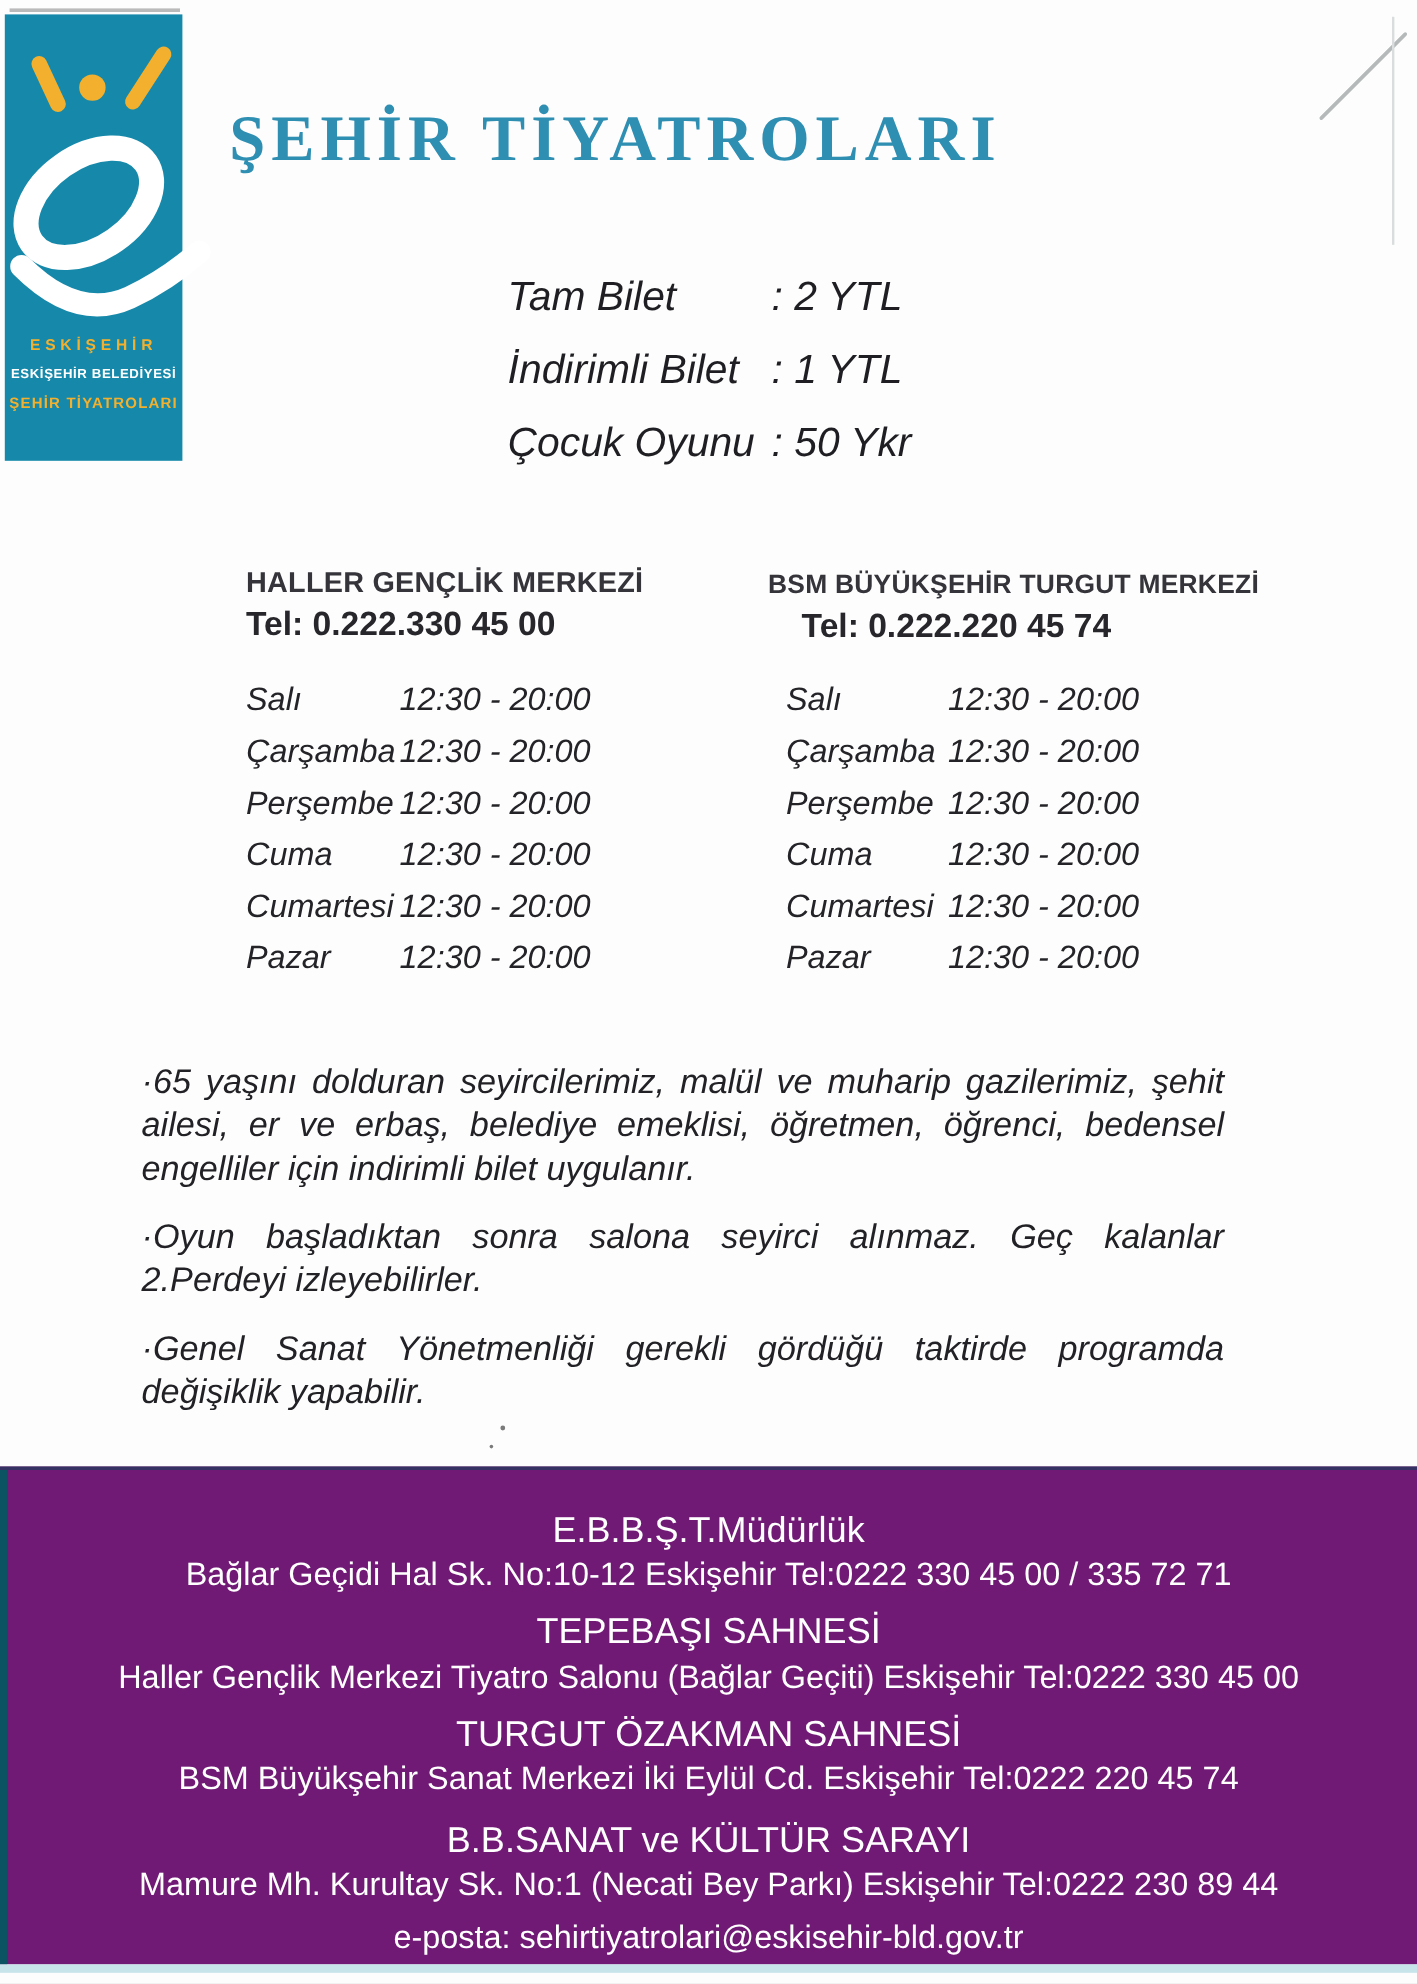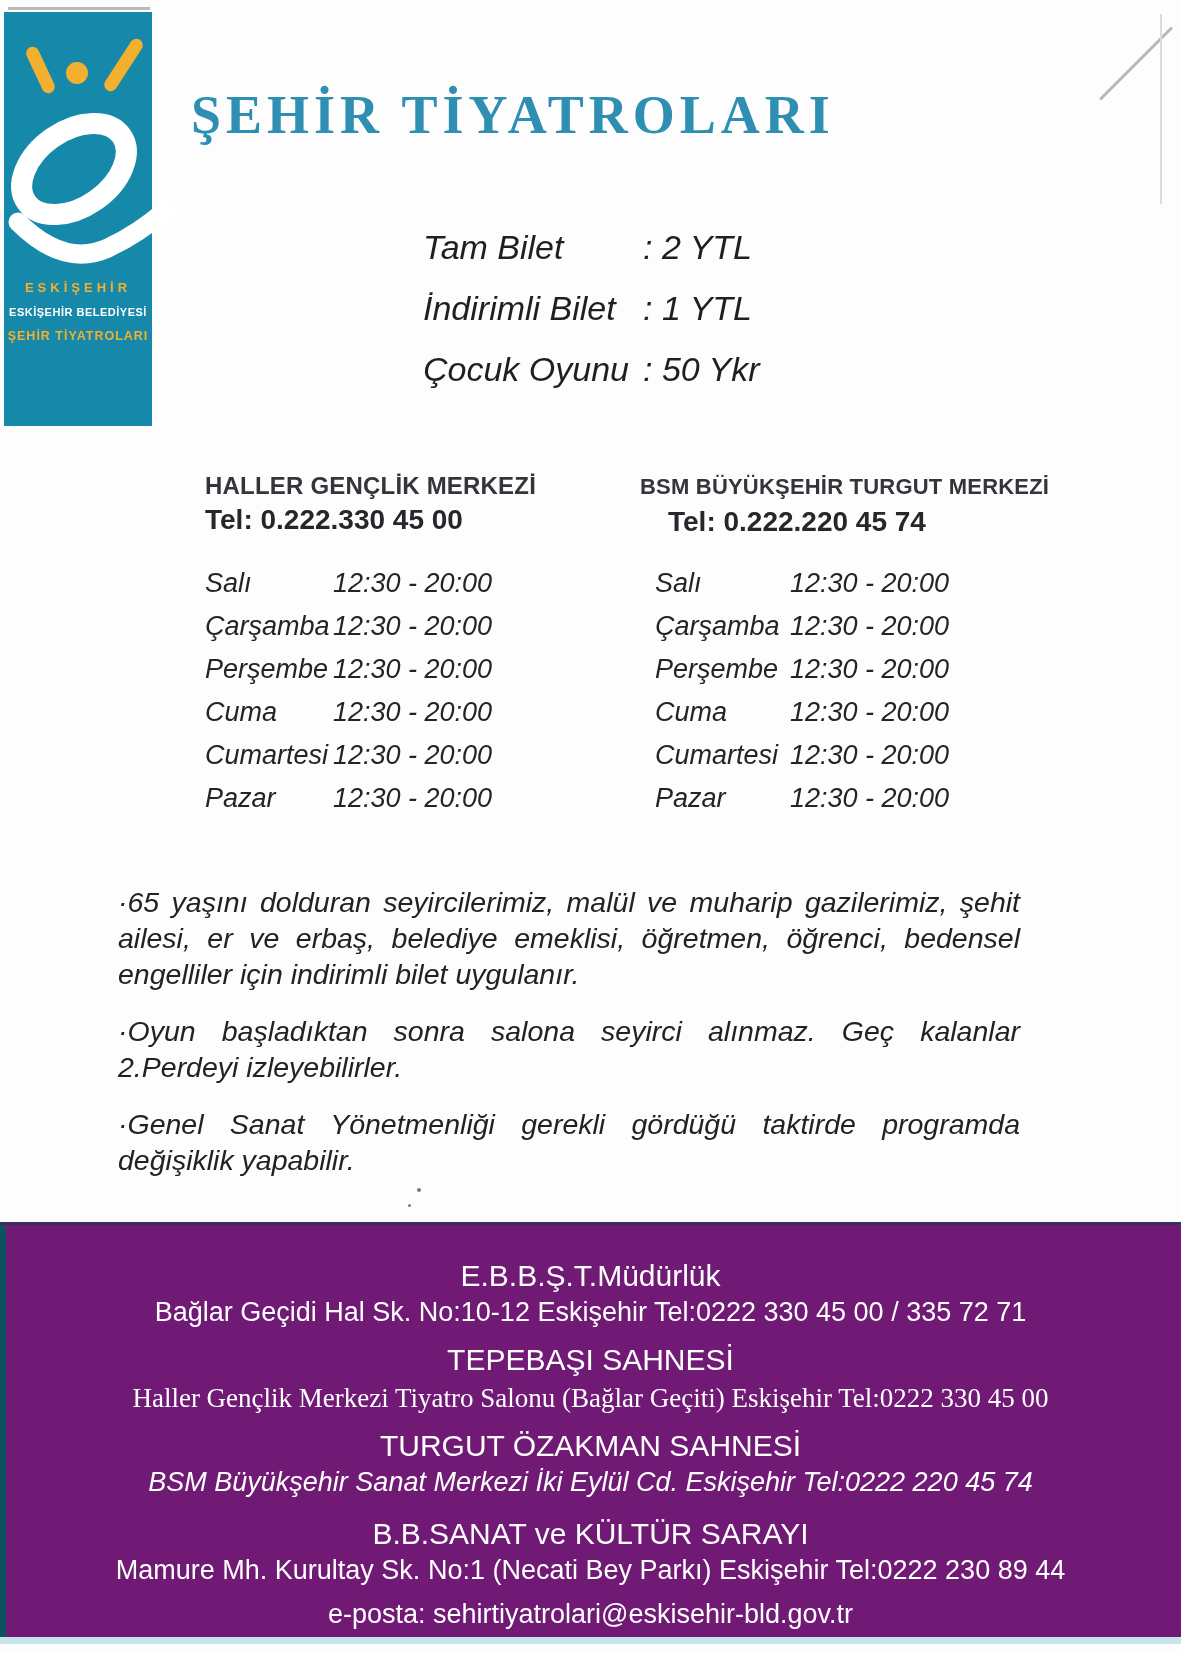--- a/index.html
+++ b/index.html
@@ -10,21 +10,21 @@
   }
   
   .art-topline{position:absolute;left:8px;top:7px;width:142px;height:3px;background:#777;opacity:.5;}
   .art-diag{position:absolute;left:1100px;top:98px;width:102px;height:3px;background:#b5b9b9;
             transform:rotate(-45deg);transform-origin:left center;border-radius:2px;}
   .art-vert{position:absolute;left:1160px;top:14px;width:2px;height:190px;background:#d9dddd;}
   .speck{position:absolute;background:#7a7a7a;border-radius:50%;}
   .speck1{left:417px;top:1188px;width:4px;height:4px;}
   .speck2{left:408px;top:1204px;width:3px;height:3px;}
   
-  .logo{position:absolute;left:4px;top:12px;width:148px;height:414px;background:#1689aa;}
+  .logo{position:absolute;left:4px;top:12px;width:148px;height:372px;background:#1689aa;}
   .arm{position:absolute;background:#f2b02e;border-radius:7px;}
   .arm-left{left:30px;top:33px;width:13px;height:50px;transform:rotate(-25deg);}
   .arm-right{left:113px;top:23px;width:13px;height:60px;transform:rotate(33deg);}
   .head-dot{position:absolute;left:62px;top:50px;width:22px;height:22px;background:#f2b02e;border-radius:50%;}
   .logo-e{position:absolute;left:-12px;top:72px;overflow:visible;}
   .logo-line{position:absolute;left:0;right:0;text-align:center;font-weight:bold;white-space:nowrap;}
   .logo-l1{top:268px;color:#f2b02e;font-size:13px;letter-spacing:4px;}
   .logo-l2{top:294px;color:#ffffff;font-size:11px;letter-spacing:.5px;}
   .logo-l3{top:317px;color:#f2b02e;font-size:12.5px;letter-spacing:1px;}
   
@@ -53,22 +53,22 @@
   .note{font-style:italic;font-size:28.5px;line-height:36px;text-align:justify;
         margin:0 0 21px 0;color:#222226;}
   
   .footer{position:absolute;left:0;top:1222px;width:1181px;height:415px;background:#701a75;
           border-top:3px solid rgba(8,70,84,.55);box-sizing:border-box;}
   .footer-edge{position:absolute;left:0;top:0;width:6px;height:100%;background:#0b5362;}
   .f-row{position:absolute;left:0;width:100%;text-align:center;color:#ffffff;white-space:nowrap;}
   .f-title{font-size:30px;}
   .f-detail{font-size:27px;}
   .ft1{top:34px;} .fd1{top:72px;}
-  .ft2{top:118px;} .fd2{top:158px;font-family:Liberation Serif, serif;}
-  .ft3{top:204px;} .fd3{top:242px;font-style:italic;}
+  .ft2{top:118px;} .fd2{top:158px;}
+  .ft3{top:204px;} .fd3{top:242px;}
   .ft4{top:292px;} .fd4{top:330px;}
   .femail{top:374px;font-size:27px;}
   .bottom-strip{position:absolute;left:0;top:1637px;width:1181px;height:7px;background:#c6e4ea;}
 </style>
 </head>
 <body>
 
 <div class="page">
 
   <div class="art-topline"></div>

